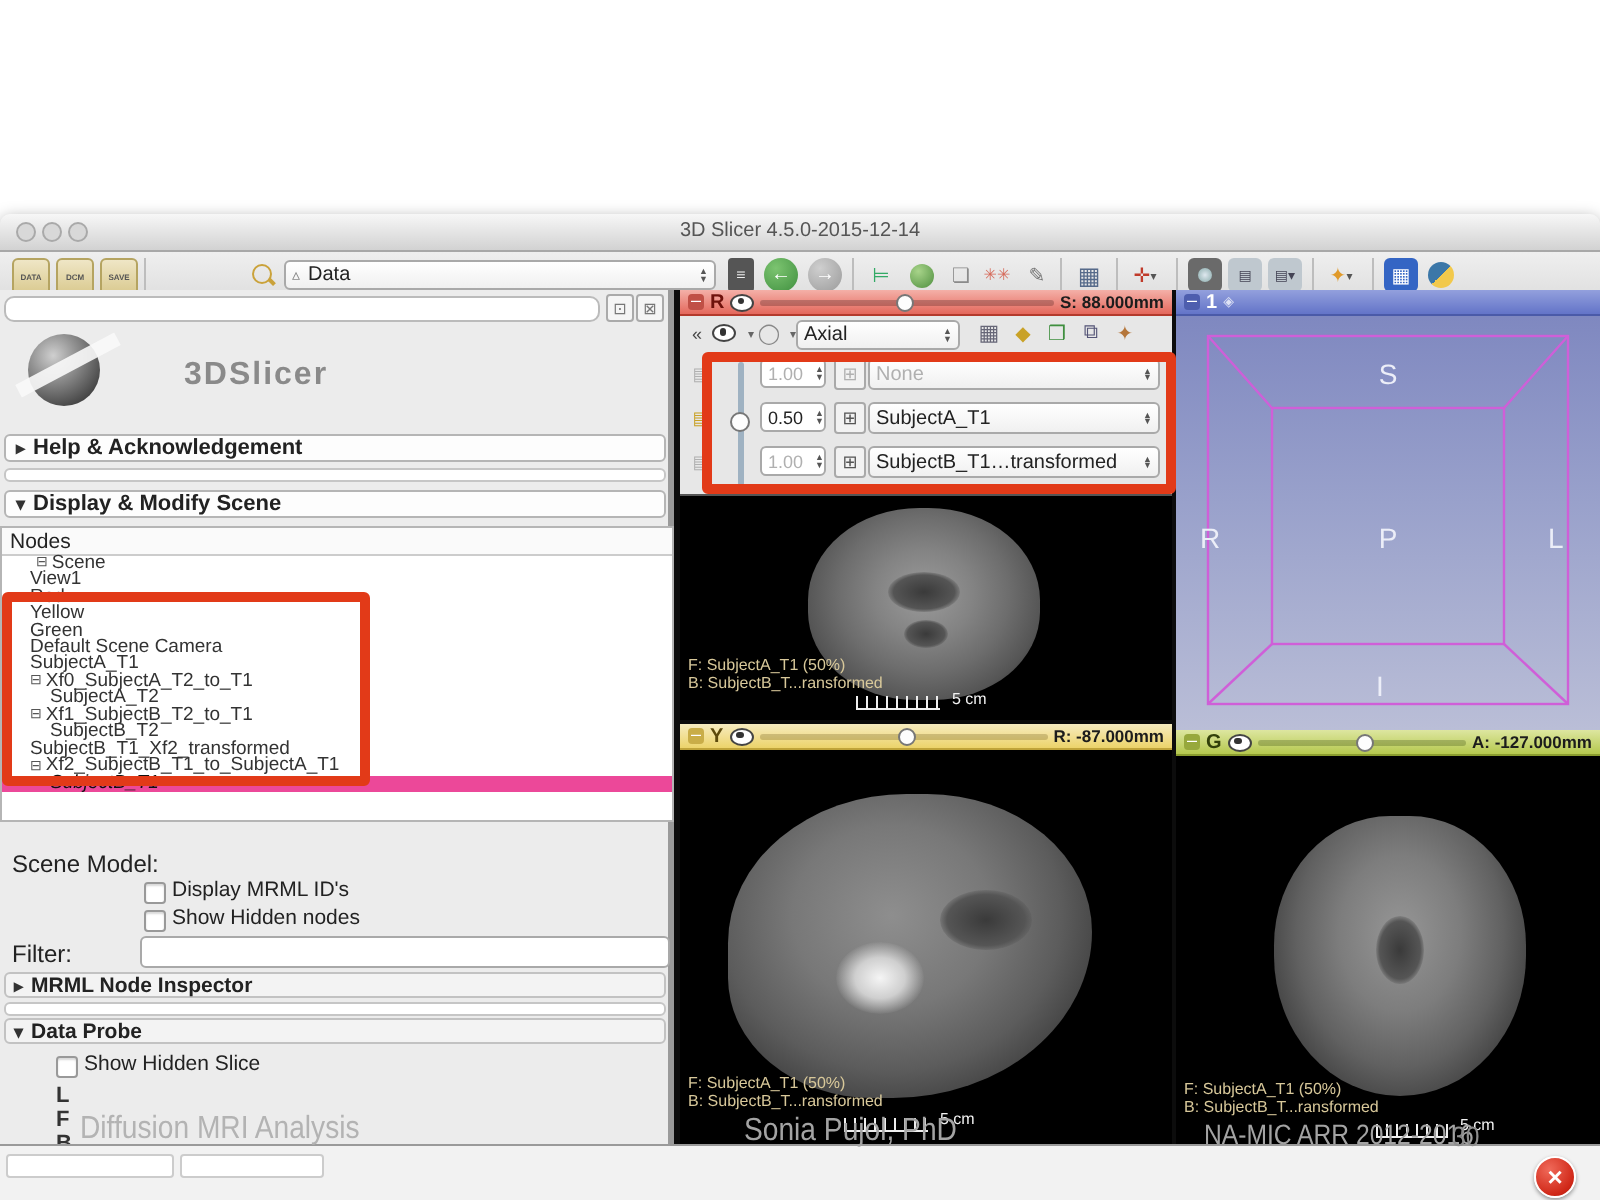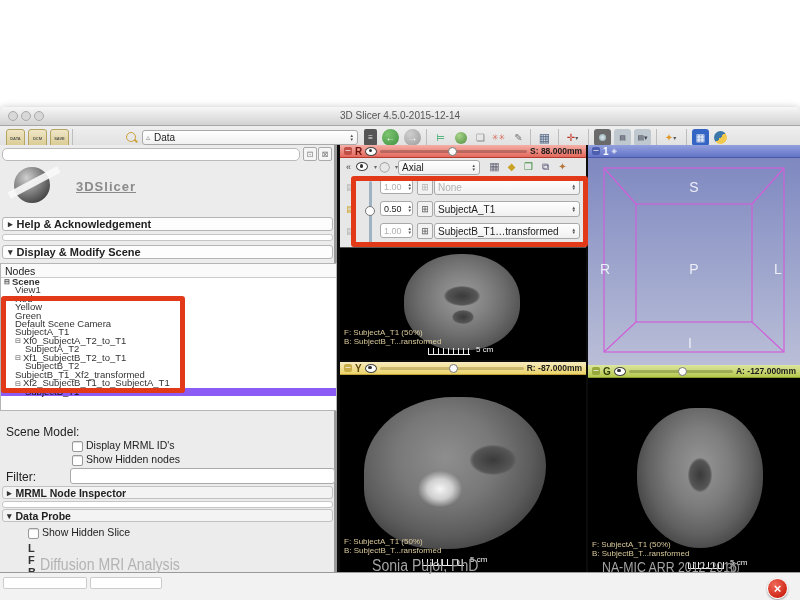--- a/index.html
+++ b/index.html
@@ -41,34 +41,34 @@
   .navbtn{border-radius:50%;color:#fff;font-weight:bold;font-size:10px;}
 
   
   .lpanel{left:0;top:38px;width:337px;height:455px;background:#ececec;border-right:3px solid #9a9a9a;box-sizing:border-box;}
   .crumbbar{left:2px;top:3px;width:296px;height:11px;background:#fff;border:1px solid #bbb;border-radius:5px;}
   .pico{position:absolute;top:2px;width:12px;height:12px;border:1px solid #aaa;border-radius:2px;
         background:#f5f5f5;font-size:8px;color:#777;display:flex;align-items:center;justify-content:center;}
   .logo-sphere{left:14px;top:22px;width:36px;height:36px;border-radius:50%;
         background:radial-gradient(circle at 35% 30%,#cfcfcf 0%,#8f8f8f 35%,#4a4a4a 75%,#222 100%);}
   .logo-slash{left:6px;top:34px;width:56px;height:7px;background:#fafafa;transform:rotate(-28deg);opacity:.9;}
-  .logo-text{left:76px;top:34px;font-size:13px;letter-spacing:1px;color:#8a8a8a;font-weight:bold;text-decoration:underline;}
+  .logo-text{left:92px;top:34px;font-size:16px;letter-spacing:1px;color:#8a8a8a;font-weight:bold;}
   .secbar{left:2px;width:331px;height:14px;background:#fdfdfd;border:1px solid #b5b5b5;border-radius:3px;
           display:flex;align-items:center;font-size:11px;font-weight:bold;color:#222;padding-left:5px;box-sizing:border-box;}
   .arr-r::before{content:"▸";font-size:9px;margin-right:4px;color:#333;}
   .arr-d::before{content:"▾";font-size:9px;margin-right:4px;color:#333;}
   .thinstrip{left:2px;width:331px;height:7px;background:#fff;border:1px solid #c6c6c6;border-radius:3px;box-sizing:border-box;}
 
   .treewrap{left:0px;top:118px;width:337px;height:148px;background:#fff;border:1px solid #b5b5b5;box-sizing:border-box;}
   .nodeshdr{height:13px;border-bottom:1px solid #ccc;background:#fafafa;font-size:10.5px;color:#222;
             display:flex;align-items:center;padding-left:4px;}
   .trow{height:8.45px;font-size:9.5px;line-height:8.8px;color:#333;white-space:nowrap;display:flex;align-items:center;}
-  .i0{padding-left:3px;font-weight:bold;} .i1{padding-left:14px;} .i2{padding-left:24px;}
+  .i0{padding-left:17px;} .i1{padding-left:14px;} .i2{padding-left:24px;}
   .exp::before{content:"⊟";font-size:7px;margin-right:2px;color:#555;}
-  .selrow{background:#8b5cf6;color:#111;}
+  .selrow{background:#ec4899;color:#111;font-style:italic;}
 
   .formlabel{position:absolute;font-size:12px;color:#222;}
   .cb{position:absolute;width:9px;height:9px;background:#fff;border:1px solid #999;border-radius:2px;box-shadow:inset 0 1px 1px rgba(0,0,0,.15);}
   .cblabel{position:absolute;font-size:10.5px;color:#222;}
   .txtinput{position:absolute;background:#fff;border:1px solid #a9a9a9;border-radius:3px;}
   .grpbar{left:2px;width:331px;height:13px;display:flex;align-items:center;font-size:10.5px;font-weight:bold;color:#222;
           border:1px solid #c2c2c2;border-radius:3px;background:#f3f3f3;padding-left:4px;box-sizing:border-box;}
   .axletter{position:absolute;left:28px;font-size:11px;font-weight:bold;color:#333;}
 
   

